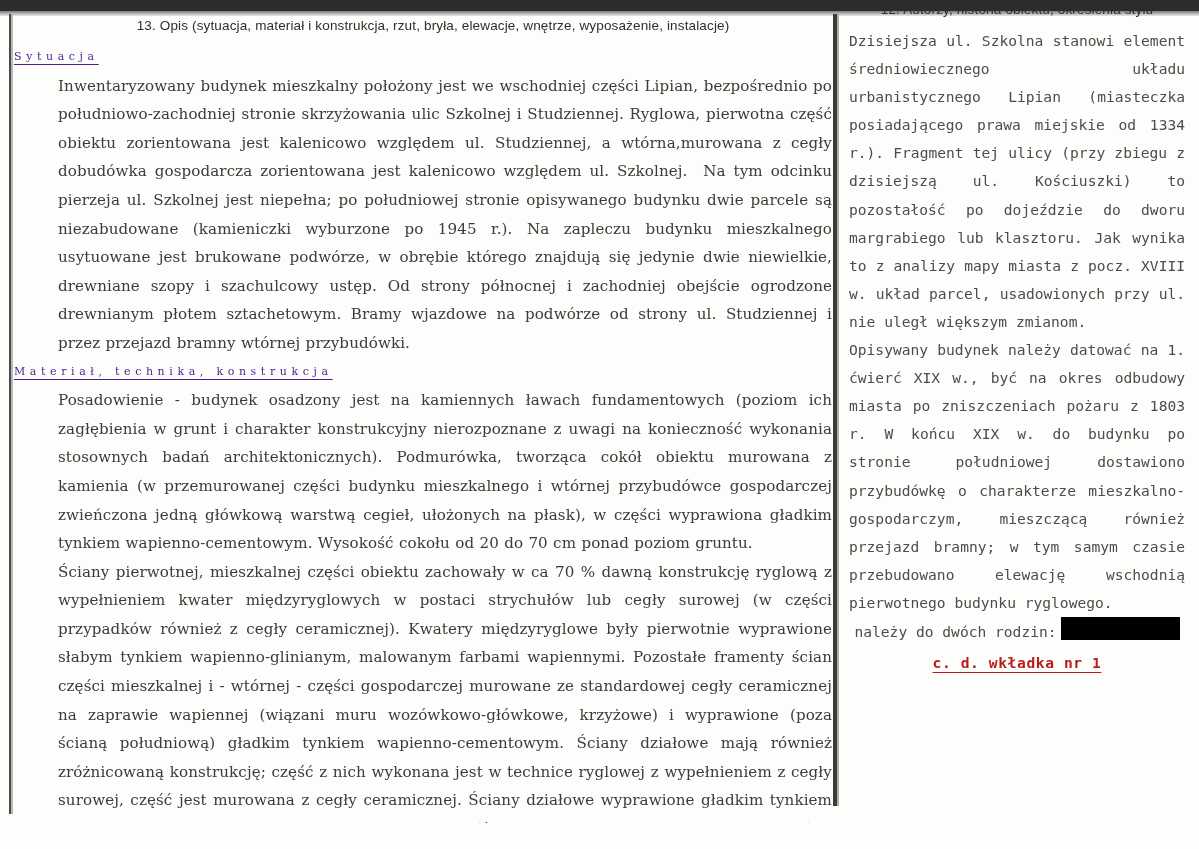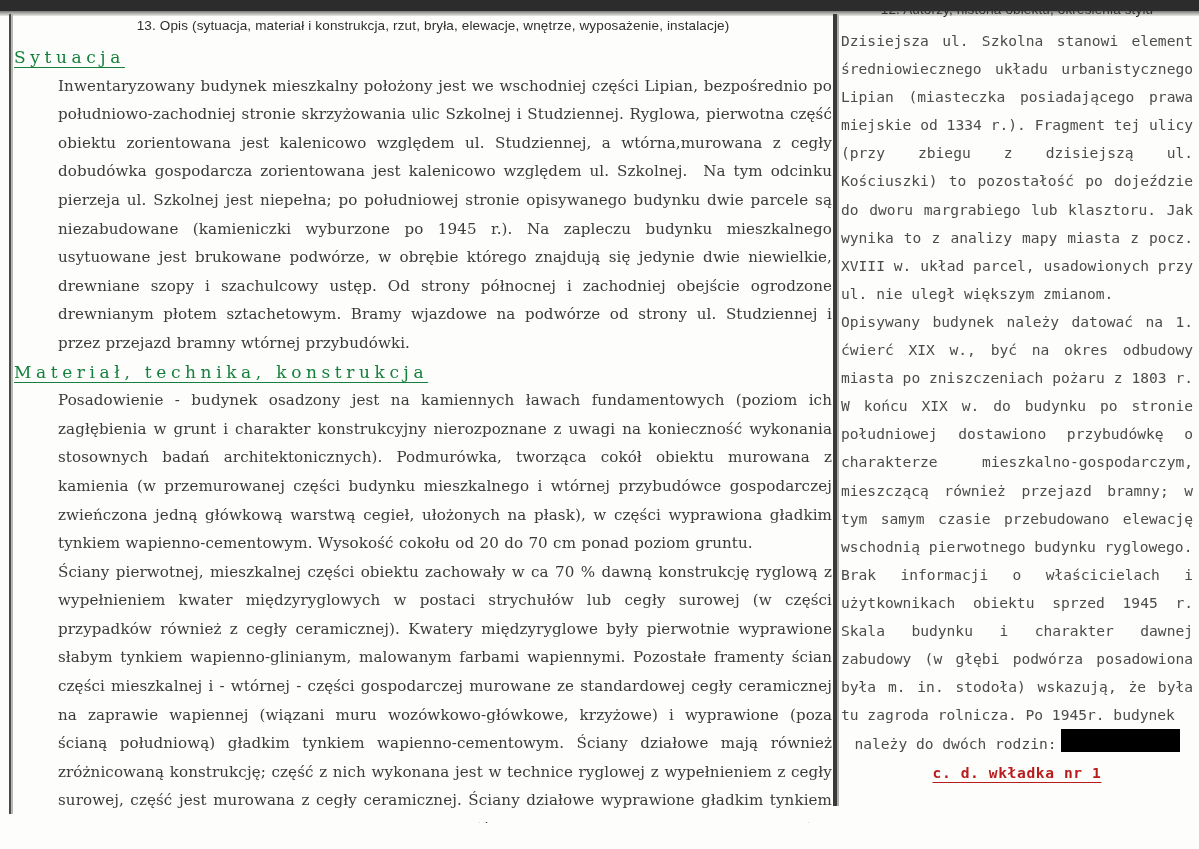--- a/index.html
+++ b/index.html
@@ -116,38 +116,38 @@
     white-space: pre-wrap;
     padding-left: 44px;
   }
 
   
   .typed-right {
     font-family: "DejaVu Sans Mono", "Liberation Mono", monospace;
     font-size: 14.6px;
     line-height: 28.1px;
     color: #4c4c4a;
-    margin: 0;
+    margin: 8px;
   }
   .typed-right p {
     margin: 0;
     text-align: justify;
     text-justify: inter-word;
     white-space: pre-wrap;
   }
   .typed-right p:last-of-type {
     text-align: center;
   }
 
   
   .section-heading {
     font-family: "DejaVu Serif", "Liberation Serif", serif;
-    font-size: 17px;
+    font-size: 11px;
     line-height: 28.6px;
-    color: #15803d;
+    color: #4c1d95;
     letter-spacing: 4.6px;
     text-decoration: underline;
     text-underline-offset: 4px;
     text-decoration-thickness: 1px;
     display: block;
     white-space: pre;
     margin: 0;
   }
 
   .inline-underline {
@@ -225,21 +225,20 @@
   <div class="col col-right">
 
     <div class="field-header">12. Autorzy, historia obiektu, określenia stylu</div>
 
     <div class="typed-right">
 
       <p>Dzisiejsza ul. Szkolna stanowi element średniowiecznego układu urbanistycznego Lipian (miasteczka posiadającego prawa miejskie od 1334 r.). Fragment tej ulicy (przy zbiegu z dzisiejszą ul. Kościuszki) to pozostałość po dojeździe do dworu margrabiego lub klasztoru. Jak wynika to z analizy mapy miasta z pocz. XVIII w. układ parcel, usadowionych przy ul. nie uległ większym zmianom.</p>
 
       <p>Opisywany budynek należy datować na 1. ćwierć XIX w., być na okres odbudowy miasta po zniszczeniach pożaru z 1803 r. W końcu XIX w. do budynku po stronie południowej dostawiono przybudówkę o charakterze mieszkalno-gospodarczym, mieszczącą również przejazd bramny; w tym samym czasie przebudowano elewację wschodnią pierwotnego budynku ryglowego.</p>
 
-      <p>Brak informacji o właścicielach i użytkownikach obiektu sprzed 1945 r. Skala budynku i charakter dawnej zabudowy (w głębi podwórza posadowiona była m. in. stodoła) wskazują, że była tu zagroda rolnicza. Po 1945r. budynek</p>
 
       <p class="last-line-right"><span>należy do dwóch rodzin:</span><span class="redaction-bar"></span></p>
 
     </div>
 
     <div class="footer-note">c. d. wkładka nr 1</div>
 
   </div>
 
   <div class="scan-bottom-fade"></div>

